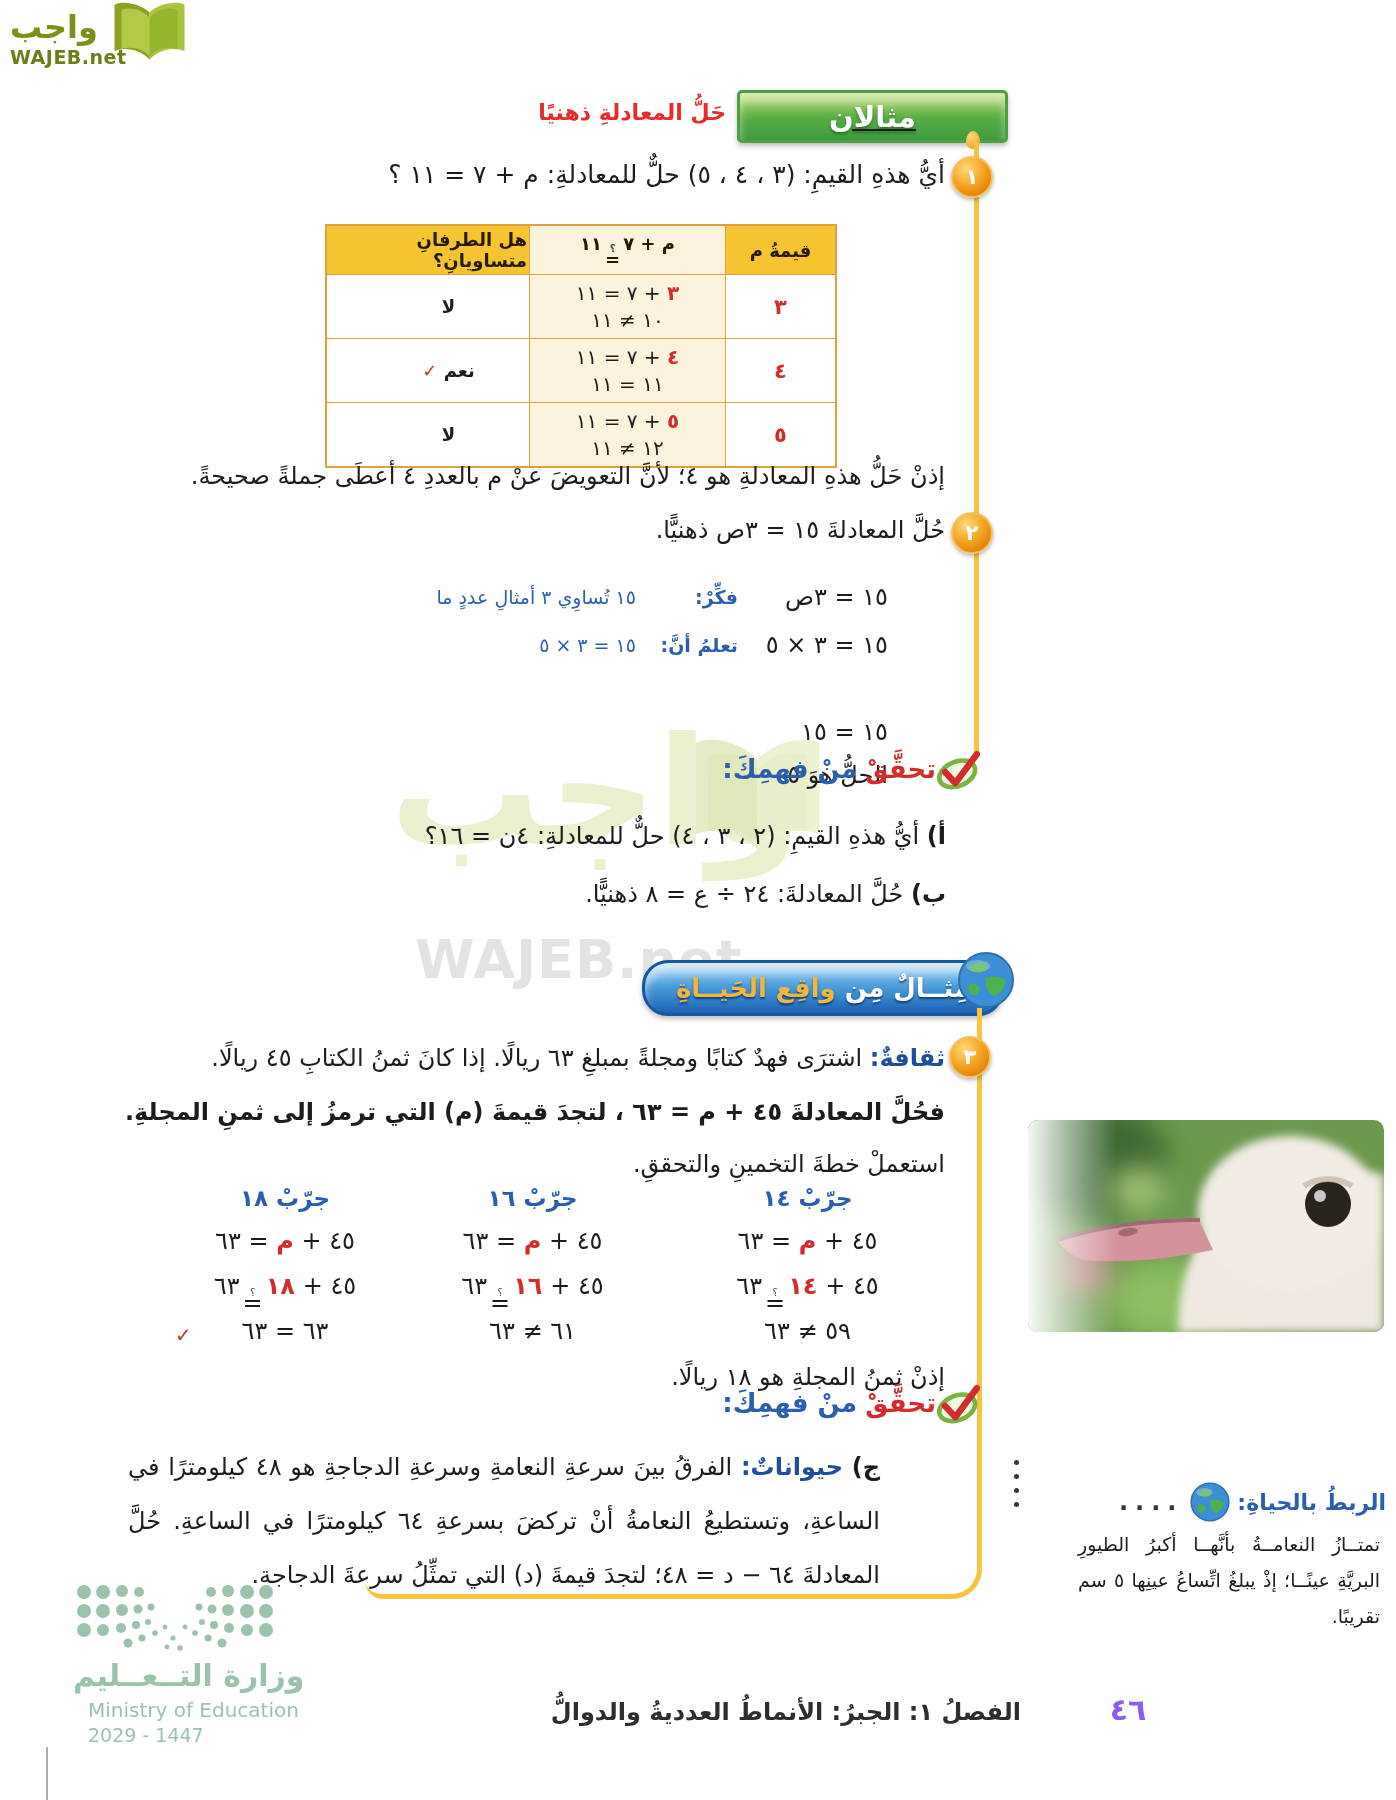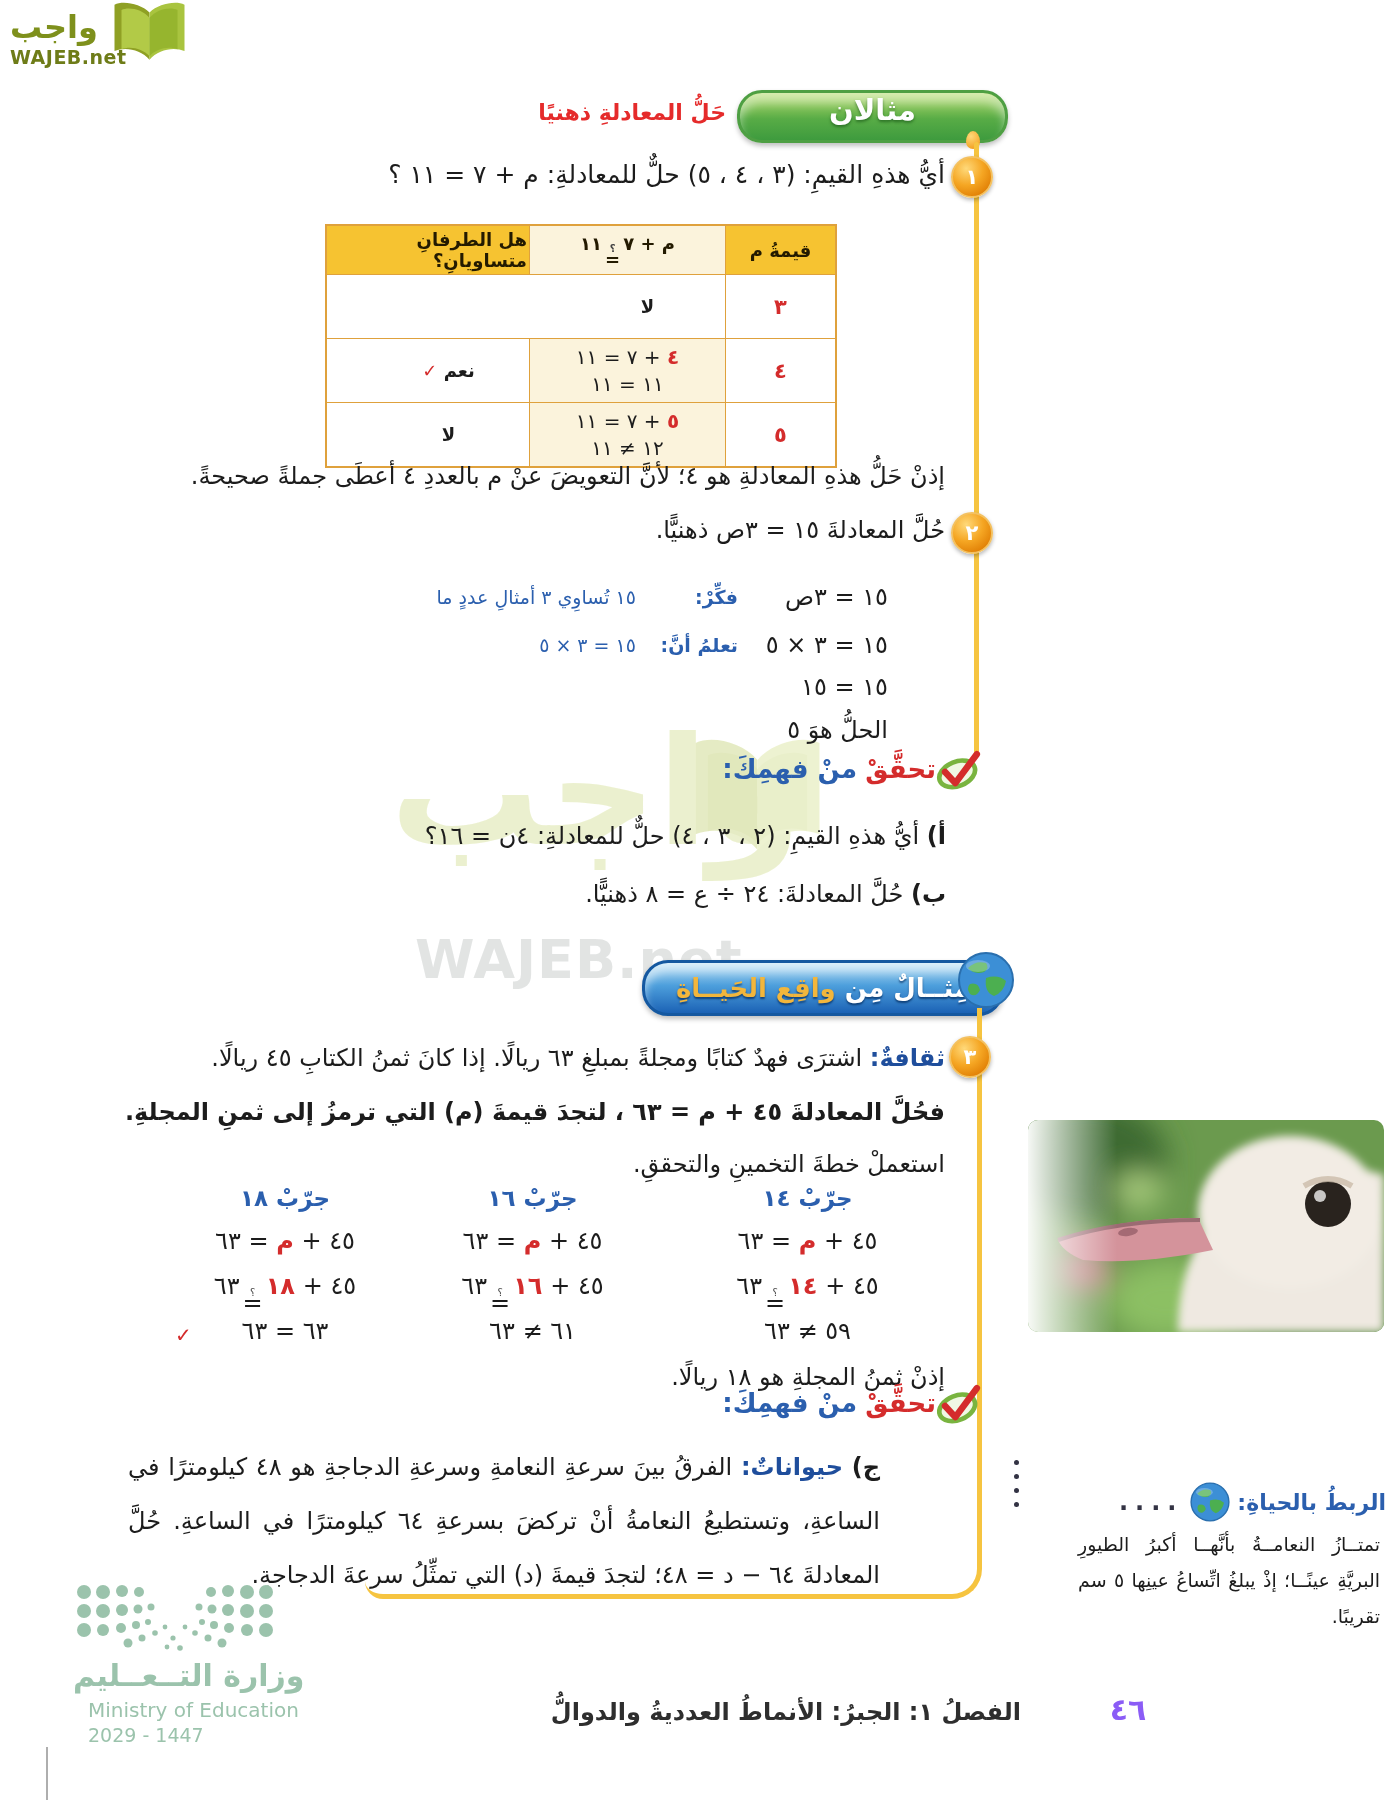--- a/index.html
+++ b/index.html
@@ -12,24 +12,24 @@
   .dkblue{color:#1f4e9c;}
   .bold{font-weight:bold;}
 
   
   .wajeb{left:6px;top:2px;width:200px;height:72px;direction:ltr;}
   .wajeb .ar{position:absolute;left:4px;top:6px;font-size:32px;font-weight:bold;color:#7e901c;}
   .wajeb .en{position:absolute;left:4px;top:44px;font-size:19px;font-weight:bold;color:#6e7c18;letter-spacing:.5px;}
   .wajeb svg{position:absolute;left:96px;top:0;}
 
   
-  .banner1{left:737px;top:90px;width:265px;height:47px;border-radius:25px;
+  .banner1{left:737px;top:90px;width:265px;height:47px;border-radius:5px;
     background:linear-gradient(#b7dd6e,#58ac46 55%,#3e9b3e);border:3px solid #4e9f43;
     box-shadow:inset 0 10px 10px rgba(255,255,255,.45),0 3px 5px rgba(0,0,0,.25);
-    display:flex;justify-content:center;}
+    display:flex;align-items:center;justify-content:center;text-decoration:underline;}
   .banner1 span{color:#fff;font-weight:bold;font-size:29px;text-shadow:0 2px 3px rgba(20,80,20,.6);}
   .tag1{left:508px;top:100px;width:218px;font-size:22px;font-weight:bold;color:#e52b2b;text-align:right;}
   .banner2{left:642px;top:960px;width:356px;height:50px;border-radius:26px;
     background:linear-gradient(#b8dff5,#4d9fdc 45%,#1b62b5);border:3px solid #1558a0;
     box-shadow:inset 0 9px 9px rgba(255,255,255,.5),0 3px 5px rgba(0,0,0,.25);
     display:flex;align-items:center;justify-content:center;gap:9px;}
   .banner2 .w{color:#fff;font-weight:bold;font-size:26px;text-shadow:0 2px 2px rgba(0,40,90,.7);}
   .banner2 .g{color:#f2b63c;font-weight:bold;font-size:26px;text-shadow:0 2px 2px rgba(0,40,90,.7);}
 
   
@@ -159,20 +159,24 @@
       <div class="c cream">
         <span class="nowrap"><span>م + ٧</span><span class="qeq">
               <span class="qm">؟</span>
               <span class="es">=</span>
             </span><span>١١</span></span>
       </div>
       <div class="c">هل الطرفانِ متساويانِ؟</div>
     </div>
     <div class="trow body">
       <div class="c vcell">٣</div>
+      <div class="c cream">
+        <span class="eqline nowrap"><span class="red bold">٣</span><span> + ٧ = ١١</span></span>
+        <span class="eqline nowrap">١٠ ≠ ١١</span>
+      </div>
       <div class="c verdict">لا</div>
     </div>
     <div class="trow body">
       <div class="c vcell">٤</div>
       <div class="c cream">
         <span class="eqline nowrap"><span class="red bold">٤</span><span> + ٧ = ١١</span></span>
         <span class="eqline nowrap">١١ = ١١</span>
       </div>
       <div class="c verdict">
         <span class="nowrap"><span>نعم</span> <span class="red">✓</span></span>
@@ -197,21 +201,21 @@
     <div class="step" style="height:50px;">
       <span class="eqc nowrap">١٥ = ٣ص</span>
       <span class="lbl nowrap">فكِّرْ:</span>
       <span class="hnt nowrap">١٥ تُساوِي ٣ أمثالِ عددٍ ما</span>
     </div>
     <div class="step">
       <span class="eqc nowrap">١٥ = ٣ × ٥</span>
       <span class="lbl nowrap">تعلمُ أنَّ:</span>
       <span class="hnt nowrap">١٥ = ٣ × ٥</span>
     </div>
-    <div class="step" style="height:40px;">
+    <div class="step" style="height:40px;margin-top:45px;">
       <span class="eqc nowrap">١٥ = ١٥</span>
         <span></span>
         <span></span>
     </div>
     <div class="step">
       <span class="eqc nowrap">الحلُّ هوَ ٥</span>
         <span></span>
         <span></span>
     </div>
   </div>

